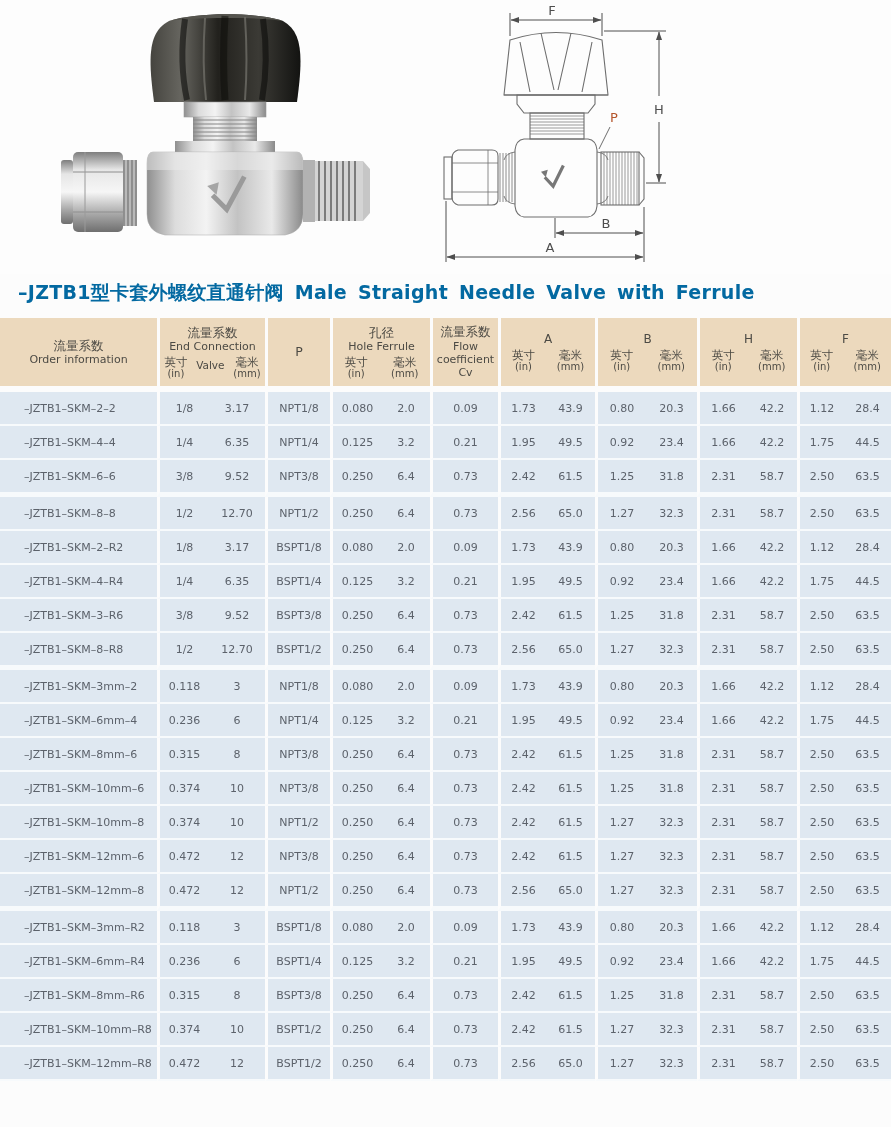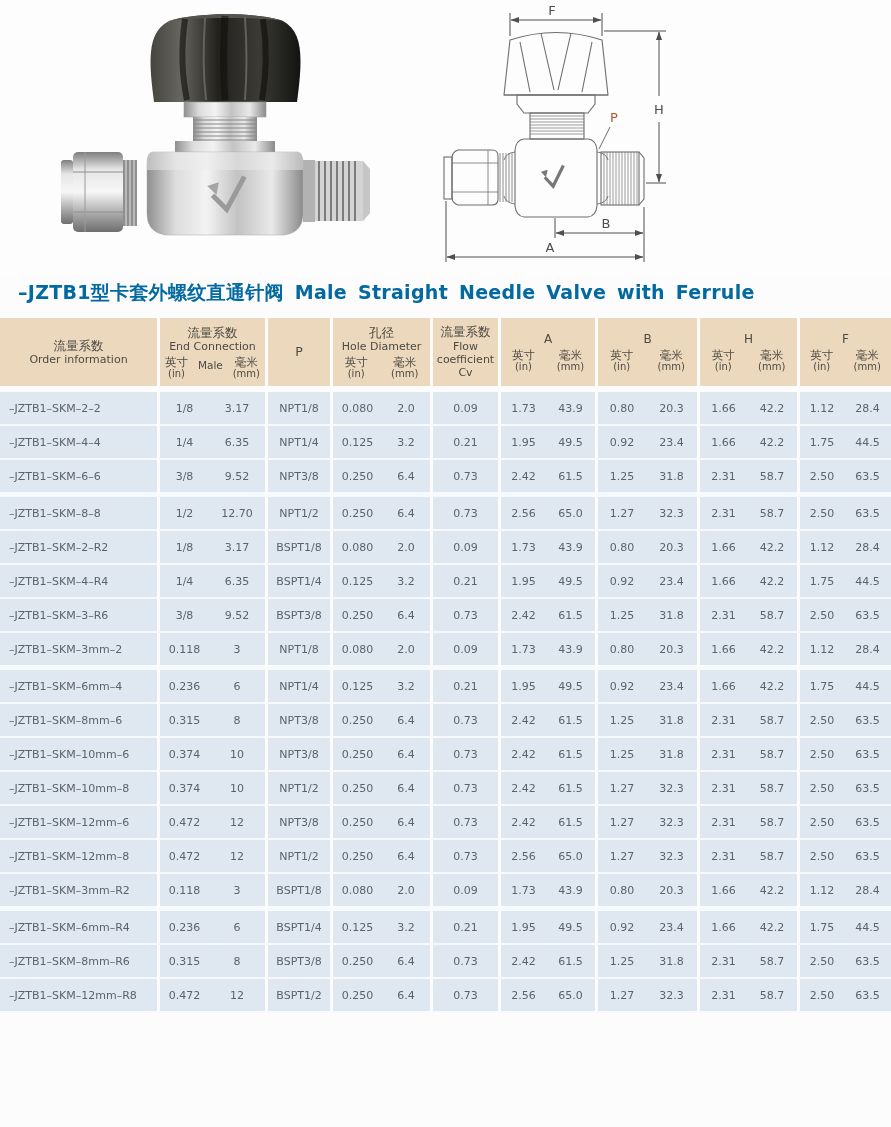--- a/index.html
+++ b/index.html
@@ -36,21 +36,21 @@
   th .unit{display:inline-flex;flex-direction:column;line-height:1.1;}
   th .uzh{font-size:11.5px;}
   th .uen{font-size:10px;}
   th .size{font-size:10.5px;position:relative;top:-8px;}
 
   tbody td{
     background:#dfe8f1;height:30px;border-bottom:2px solid #f7fafc;
     font-size:11px;color:#5c626b;text-align:center;vertical-align:middle;
     white-space:nowrap;overflow:hidden;
   }
-  tbody td:first-child{text-align:left;padding-left:9px;}
+  tbody td:first-child{text-align:left;padding-left:24px;}
   tbody td:nth-child(2),tbody td:nth-child(4),tbody td:nth-child(5),
   tbody td:nth-child(7),tbody td:nth-child(8),tbody td:nth-child(10),
   tbody td:nth-child(12),tbody td:nth-child(14){border-left:3px solid #fcfcfc;}
   tbody tr:nth-child(3) td,tbody tr:nth-child(8) td,
   tbody tr:nth-child(15) td,tbody tr:nth-child(21) td{border-bottom-width:5px;}
 </style>
 </head>
 <body>
 
 <div class="page">
@@ -262,33 +262,33 @@
           <div class="en">Order information</div>
         </th>
         <th colspan="2">
           <div class="zh">流量系数</div>
           <div class="en">End Connection</div>
           <div class="units">
             <span class="unit">
                 <span class="uzh">英寸</span>
                 <span class="uen">(in)</span>
               </span>
-            <span class="size en">Male</span>
+            <span class="size en">Valve</span>
             <span class="unit">
                 <span class="uzh">毫米</span>
                 <span class="uen">(mm)</span>
               </span>
           </div>
         </th>
         <th>
           <div class="zh">P</div>
         </th>
         <th colspan="2">
           <div class="zh">孔径</div>
-          <div class="en">Hole Diameter</div>
+          <div class="en">Hole Ferrule</div>
           <div class="units">
             <span class="unit">
                 <span class="uzh">英寸</span>
                 <span class="uen">(in)</span>
               </span>
             <span class="unit">
                 <span class="uzh">毫米</span>
                 <span class="uen">(mm)</span>
               </span>
           </div>
@@ -467,20 +467,37 @@
           <td>2.42</td>
           <td>61.5</td>
           <td>1.25</td>
           <td>31.8</td>
           <td>2.31</td>
           <td>58.7</td>
           <td>2.50</td>
           <td>63.5</td>
         </tr>
         <tr>
+          <td>–JZTB1–SKM–8–R8</td>
+          <td>1/2</td>
+          <td>12.70</td>
+          <td>BSPT1/2</td>
+          <td>0.250</td>
+          <td>6.4</td>
+          <td>0.73</td>
+          <td>2.56</td>
+          <td>65.0</td>
+          <td>1.27</td>
+          <td>32.3</td>
+          <td>2.31</td>
+          <td>58.7</td>
+          <td>2.50</td>
+          <td>63.5</td>
+        </tr>
+        <tr>
           <td>–JZTB1–SKM–3mm–2</td>
           <td>0.118</td>
           <td>3</td>
           <td>NPT1/8</td>
           <td>0.080</td>
           <td>2.0</td>
           <td>0.09</td>
           <td>1.73</td>
           <td>43.9</td>
           <td>0.80</td>
@@ -637,20 +654,37 @@
           <td>2.42</td>
           <td>61.5</td>
           <td>1.25</td>
           <td>31.8</td>
           <td>2.31</td>
           <td>58.7</td>
           <td>2.50</td>
           <td>63.5</td>
         </tr>
         <tr>
+          <td>–JZTB1–SKM–10mm–R8</td>
+          <td>0.374</td>
+          <td>10</td>
+          <td>BSPT1/2</td>
+          <td>0.250</td>
+          <td>6.4</td>
+          <td>0.73</td>
+          <td>2.42</td>
+          <td>61.5</td>
+          <td>1.27</td>
+          <td>32.3</td>
+          <td>2.31</td>
+          <td>58.7</td>
+          <td>2.50</td>
+          <td>63.5</td>
+        </tr>
+        <tr>
           <td>–JZTB1–SKM–12mm–R8</td>
           <td>0.472</td>
           <td>12</td>
           <td>BSPT1/2</td>
           <td>0.250</td>
           <td>6.4</td>
           <td>0.73</td>
           <td>2.56</td>
           <td>65.0</td>
           <td>1.27</td>

